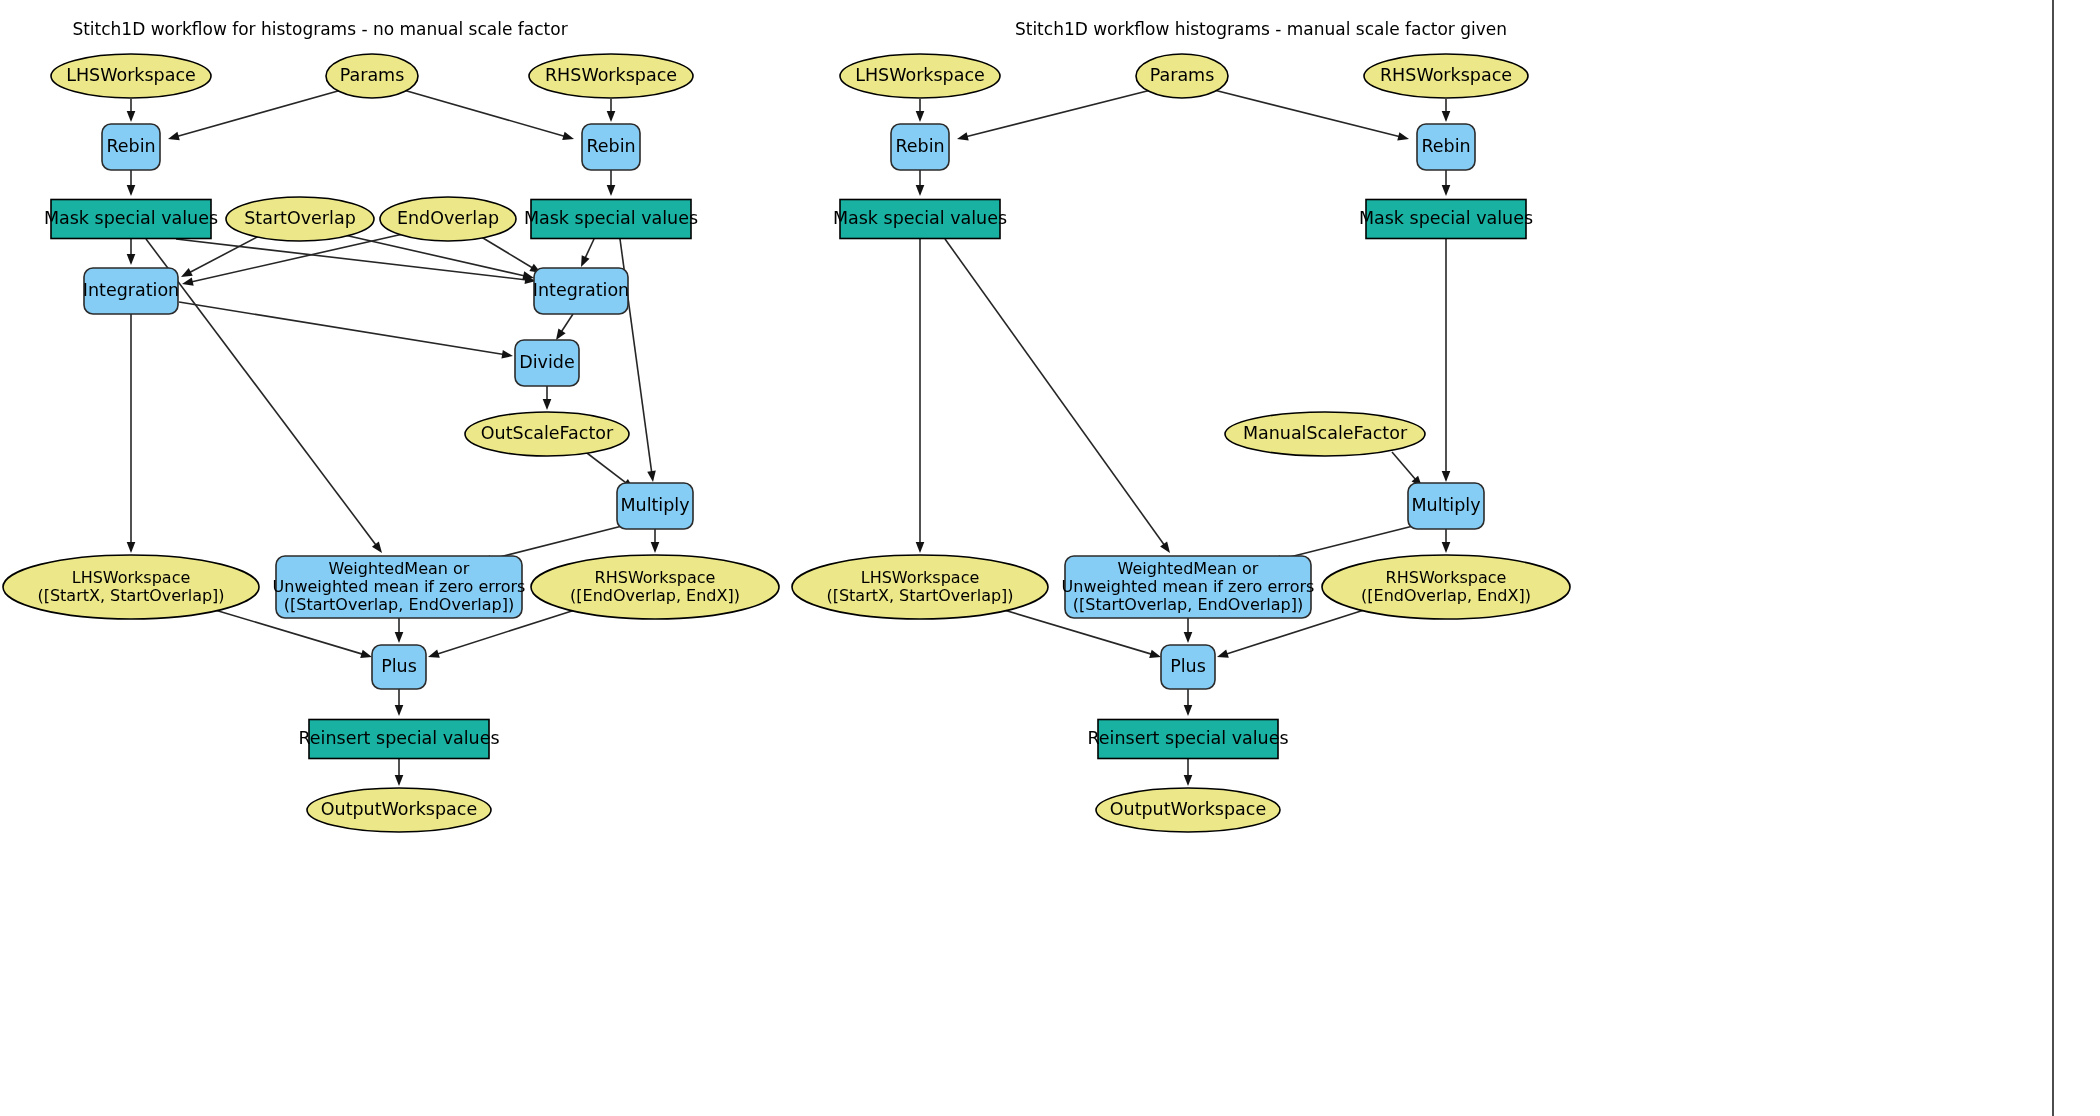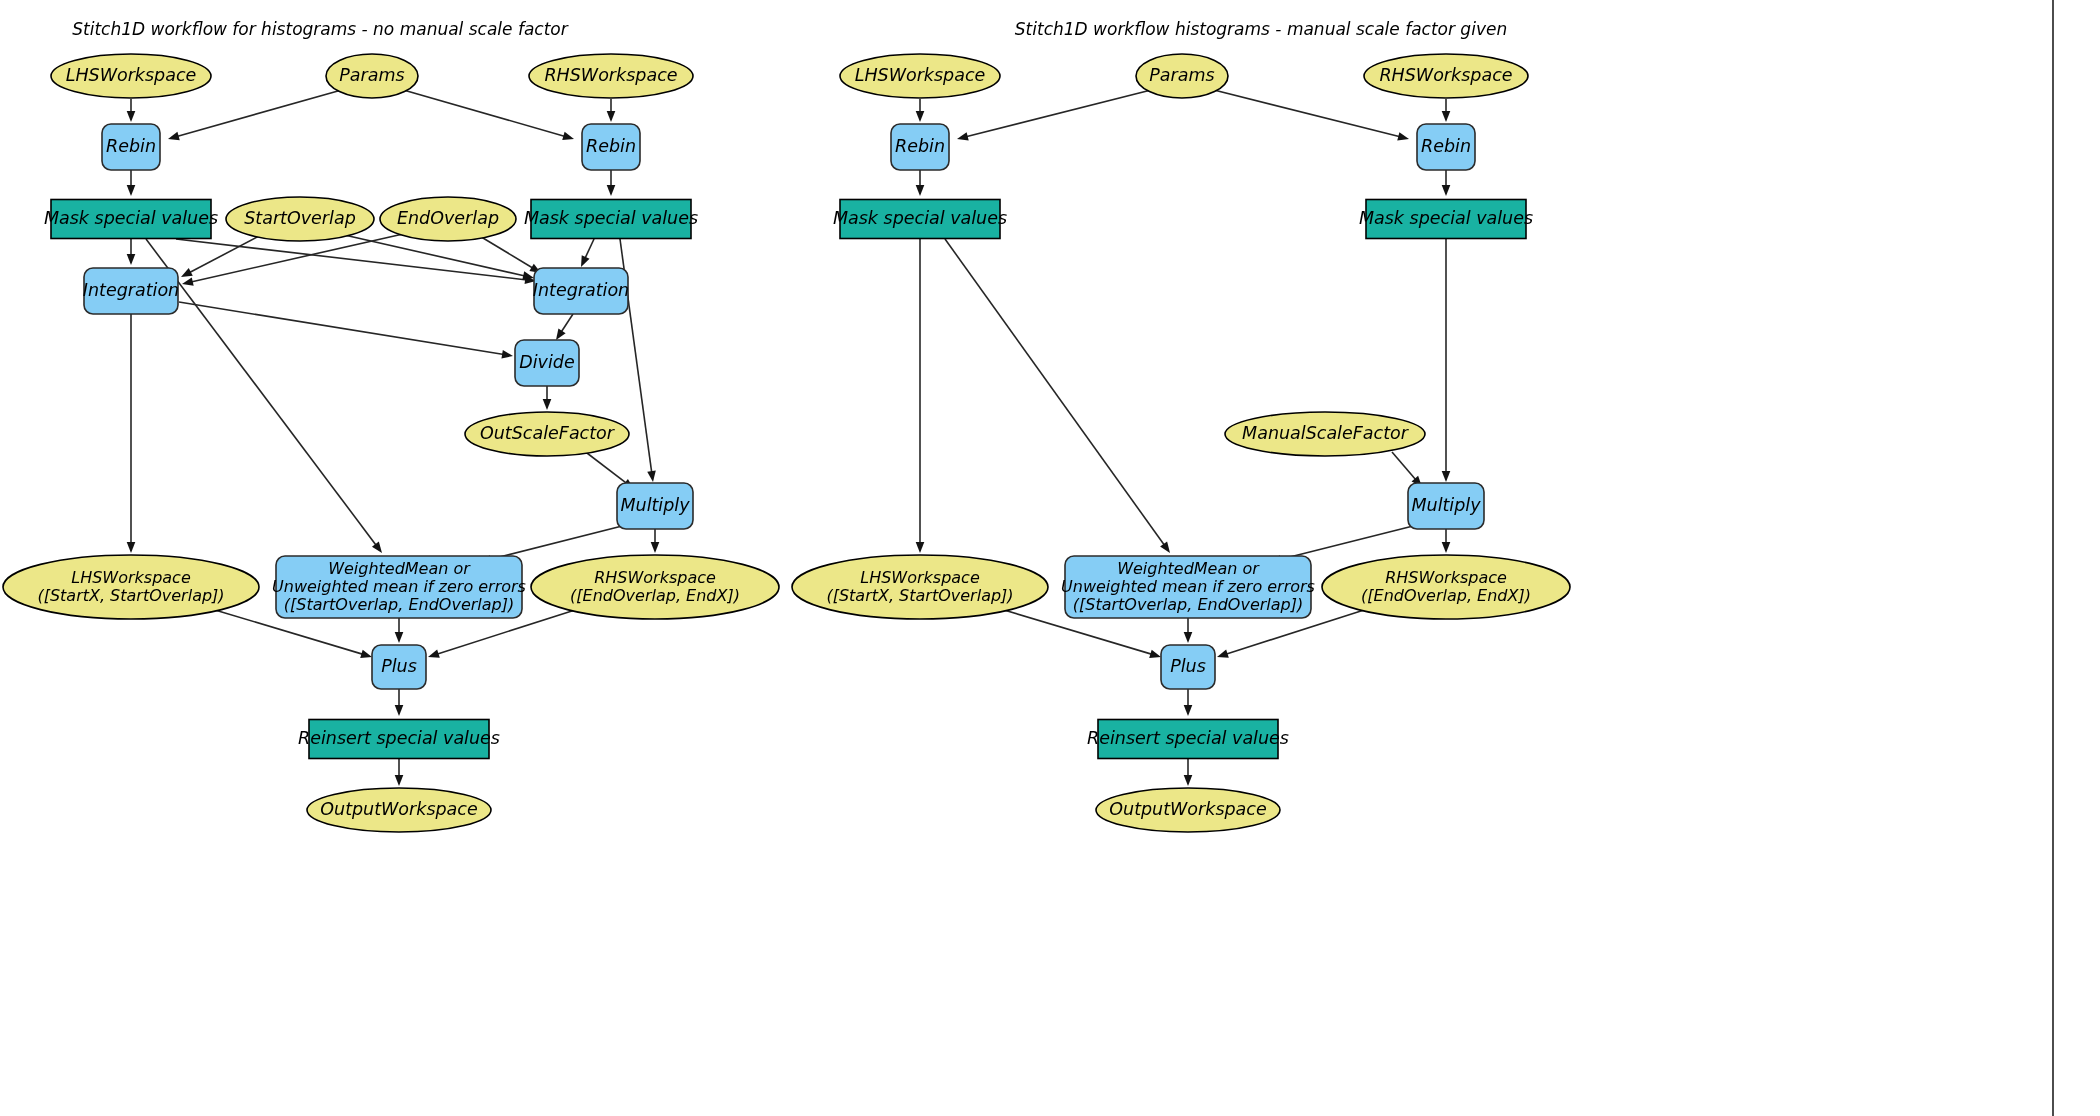--- a/index.html
+++ b/index.html
@@ -11,21 +11,20 @@
   body {
     width: 2100px;
     height: 1116px;
     overflow: hidden;
     font-family: "DejaVu Sans", sans-serif;
   }
   #canvas-root {
     position: relative;
     width: 1916px;
     height: 1116px;
-    font-style: italic;
   }
   svg.diagram-svg {
     position: absolute;
     top: 0;
     left: 0;
     width: 2100px;
     height: 1116px;
     display: block;
   }
   text {

